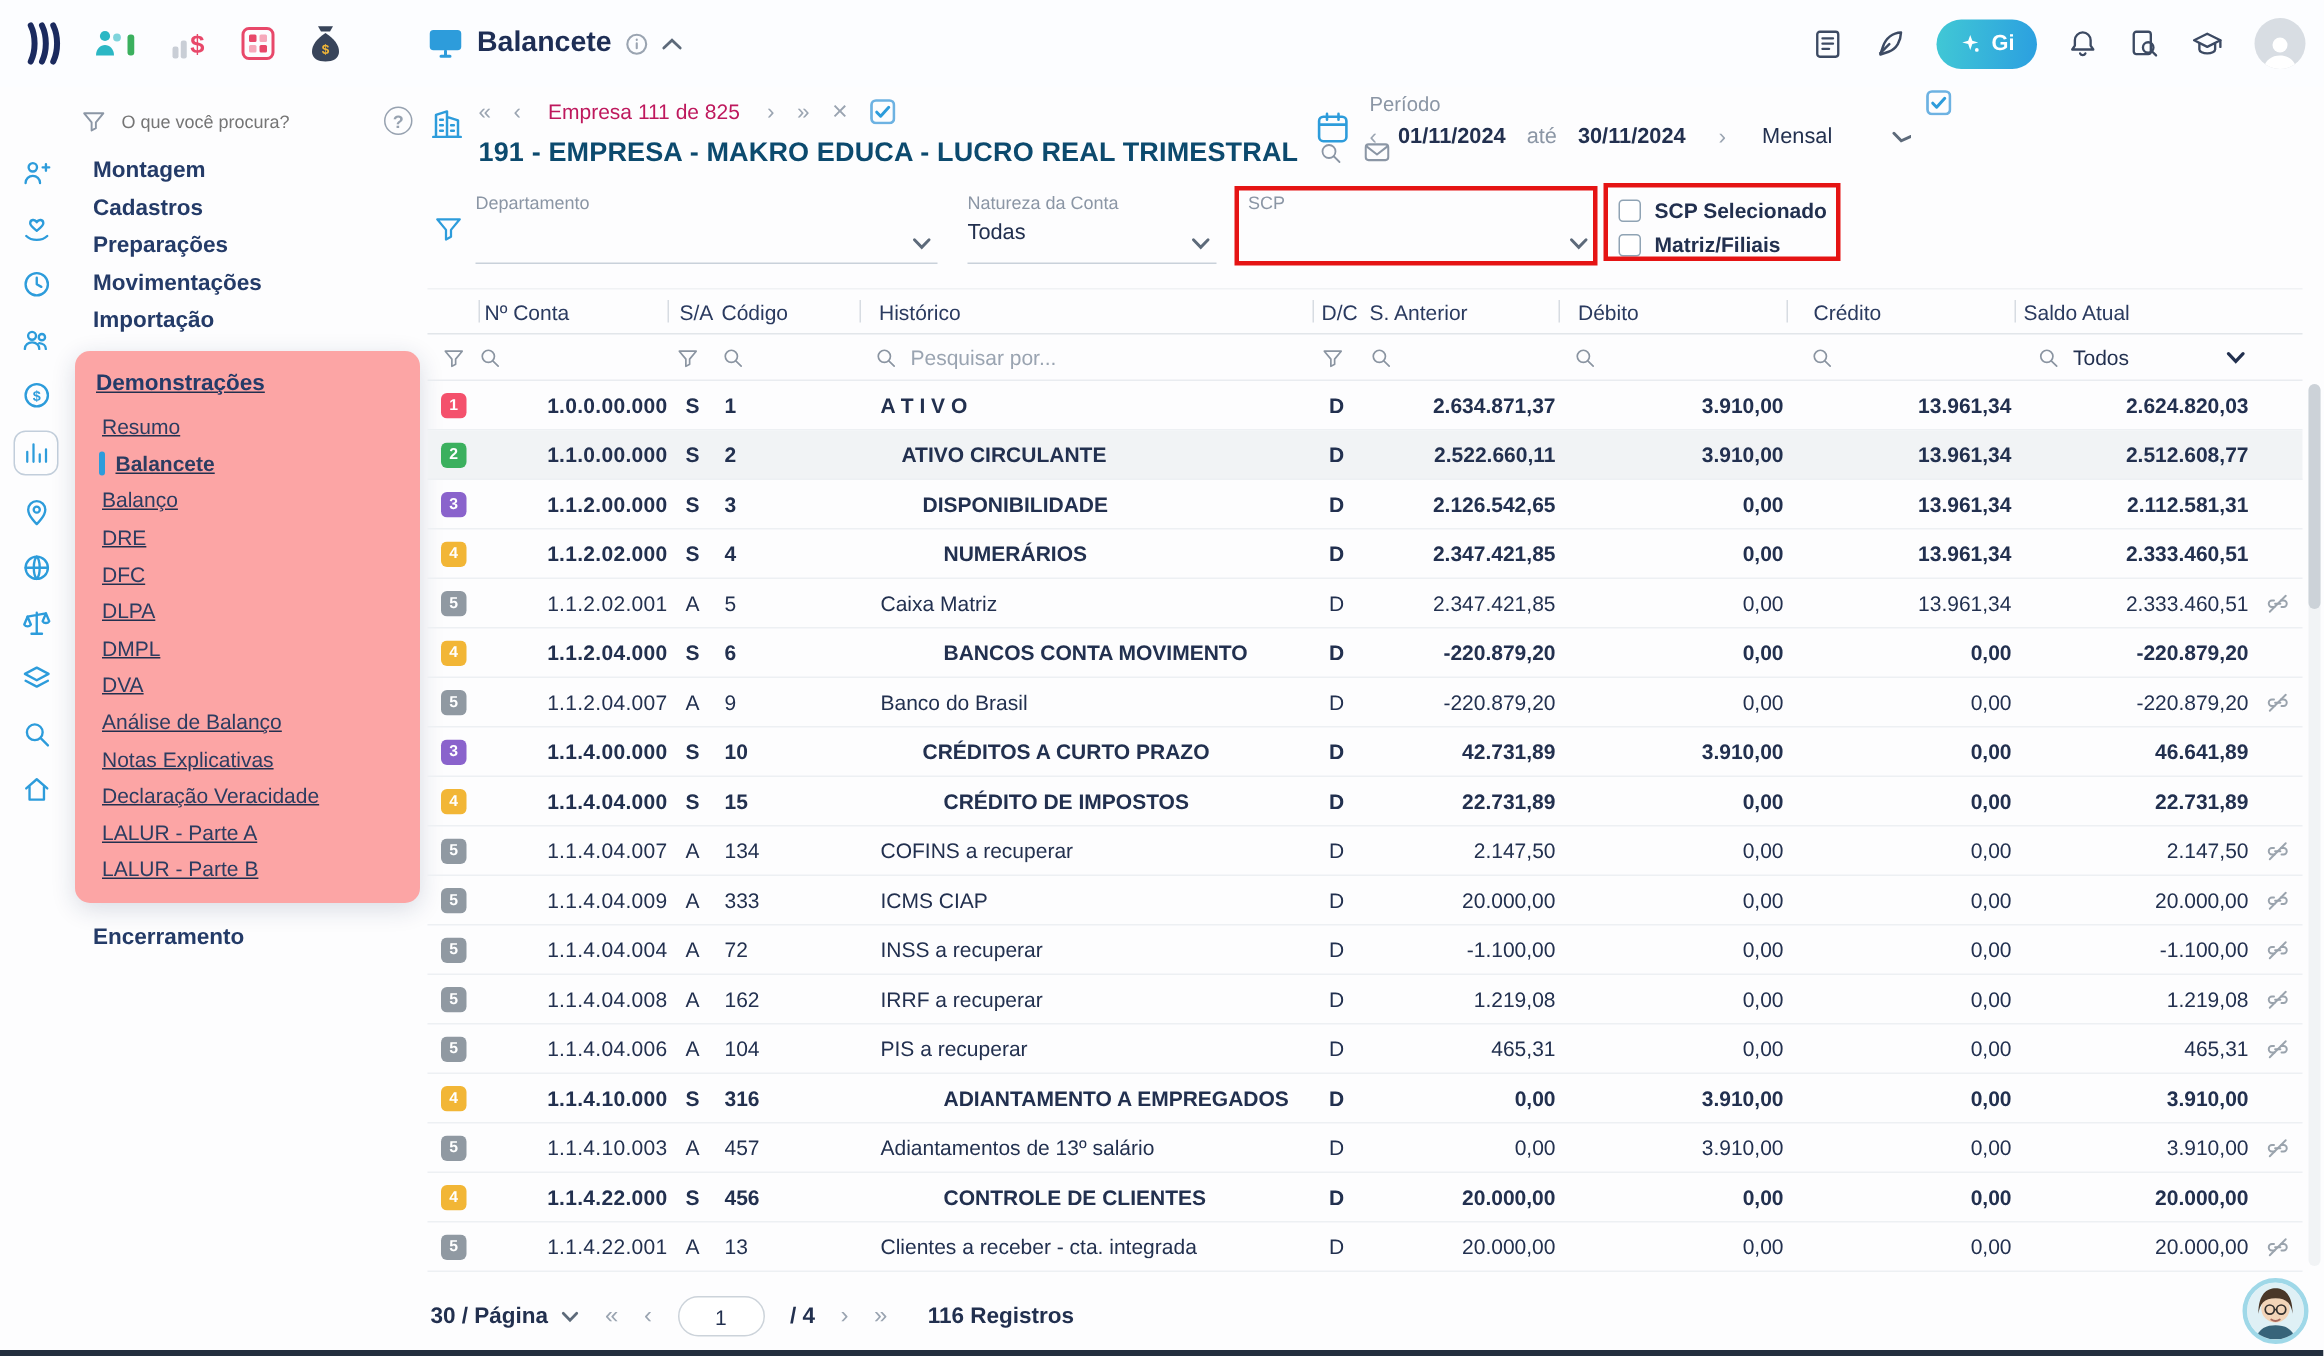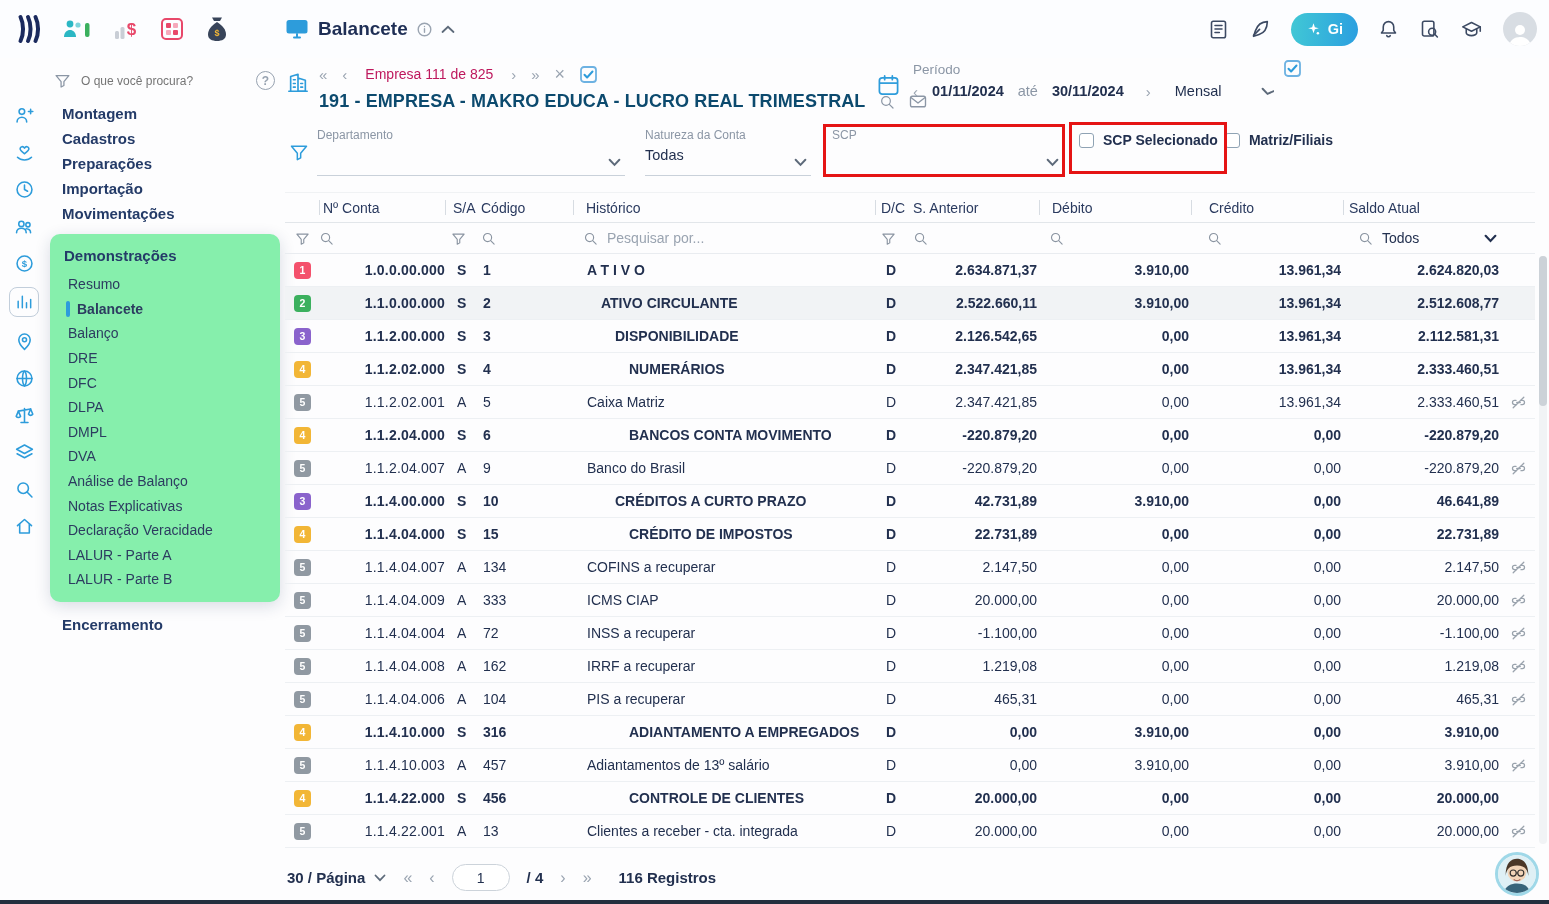--- a/index.html
+++ b/index.html
@@ -29,22 +29,22 @@
   .rail-icon.active { border:1.5px solid #c2cedb; border-radius:8px; height:30px; }
 
   
   .sidebar { position:absolute; top:58px; left:48px; width:237px; bottom:0; }
   .sidebar-search { display:flex; align-items:center; gap:10px; padding:13px 10px 11px 6px; color:#8b96a5; }
   .sidebar-search input { flex:1; border:none; outline:none; background:transparent; font-size:12px; color:#8b96a5; font-family:inherit; }
   .help-badge { width:19px; height:19px; border-radius:50%; border:1.6px solid #97a2b0; color:#97a2b0;
                 font-size:12px; font-weight:700; display:flex; align-items:center; justify-content:center; flex-shrink:0; }
   .menu-item { height:25px; padding:0 14px; font-size:15px; font-weight:700; color:#243b68;
                display:flex; align-items:center; cursor:pointer; }
-  .submenu-panel { margin:8px 5px 10px 2px; background:#86efac; border-radius:10px;
-                   box-shadow:0 4px 16px rgba(25,45,85,.16); padding:8px 0 10px; }
+  .submenu-panel { margin:8px 5px 10px 2px; background:#fca5a5; border-radius:10px;
+                   box-shadow:0 4px 16px rgba(25,45,85,.16); padding:8px 0 10px;text-decoration:underline; }
   .submenu-title { font-size:15px; font-weight:700; color:#243b68; padding:5px 14px 8px; }
   .submenu-item { height:24.6px; display:flex; align-items:center; padding:0 14px 0 18px;
                   font-size:14px; color:#2c3c60; cursor:pointer; position:relative; }
   .submenu-item.selected { font-weight:700; padding-left:27px; }
   .submenu-item.selected::before { content:""; position:absolute; left:16px; top:4px; bottom:4px; width:3.5px;
                   border-radius:2px; background:#2d9cdb; }
 
   
   .main { position:absolute; top:58px; left:285px; width:1250px; bottom:0; }
 
@@ -71,21 +71,21 @@
   
   .filter-row { position:absolute; left:0; top:66px; width:100%; height:62px; }
   .filter-funnel { position:absolute; left:4px; top:18px; color:#2d9cdb; }
   .ffield { position:absolute; top:4px; height:48px; border-bottom:1.5px solid #c9d1da; }
   .flabel { font-size:12px; color:#8b96a5; }
   .fvalue { font-size:14.5px; color:#22304f; margin-top:5px; }
   .fchev { position:absolute; right:4px; bottom:8px; color:#5d6a7a; }
   .f-dept { left:32px; width:308px; }
   .f-nat  { left:360px; width:166px; }
   .f-scp  { left:547px; width:231px; }
-  .fcheck-group { position:absolute; left:794px; top:8px; display:flex; flex-direction:row; gap:7px; }
+  .fcheck-group { position:absolute; left:794px; top:8px; display:flex; flex-direction:column; gap:7px; }
   .fcheck { display:flex; align-items:center; gap:9px; font-size:14px; font-weight:700; color:#22304f; cursor:pointer; }
   .cb { width:15px; height:15px; border:1.6px solid #8fa3b4; border-radius:3px; background:#fff; flex-shrink:0; }
   .annotation { position:absolute; border:3px solid #e51414; pointer-events:none; }
   .anno-scp   { left:538px; top:0;    width:242px; height:53px; }
   .anno-check { left:784px; top:-2px; width:158px; height:52px; }
 
   
   .table { position:absolute; left:0; top:134px; width:1250px; border-top:1px solid #f0f2f4; }
   .tgrid { display:grid; grid-template-columns:34px 126px 30px 98px 1fr 32px 132px 152px 152px 158px 34px; align-items:center; }
   .thead { height:30px; border-bottom:1px solid #e2e6ea; }
@@ -328,22 +328,22 @@
           <path d="M3 5h18l-7 8.5V19l-4 2.2v-7.7L3 5z"></path>
         </svg>
       </span>
     <input type="text" placeholder="O que você procura?" style="">
     <span class="help-badge">?</span>
   </div>
   <nav>
       <div class="menu-item">Montagem</div>
       <div class="menu-item">Cadastros</div>
       <div class="menu-item">Preparações</div>
+      <div class="menu-item">Movimentações</div>
       <div class="menu-item">Importação</div>
-      <div class="menu-item">Movimentações</div>
     </nav>
   <div class="submenu-panel">
     <div class="submenu-title">Demonstrações</div>
     <div>
         <div class="submenu-item">Resumo</div>
         <div class="submenu-item selected">Balancete</div>
         <div class="submenu-item">Balanço</div>
         <div class="submenu-item">DRE</div>
         <div class="submenu-item">DFC</div>
         <div class="submenu-item">DLPA</div>

